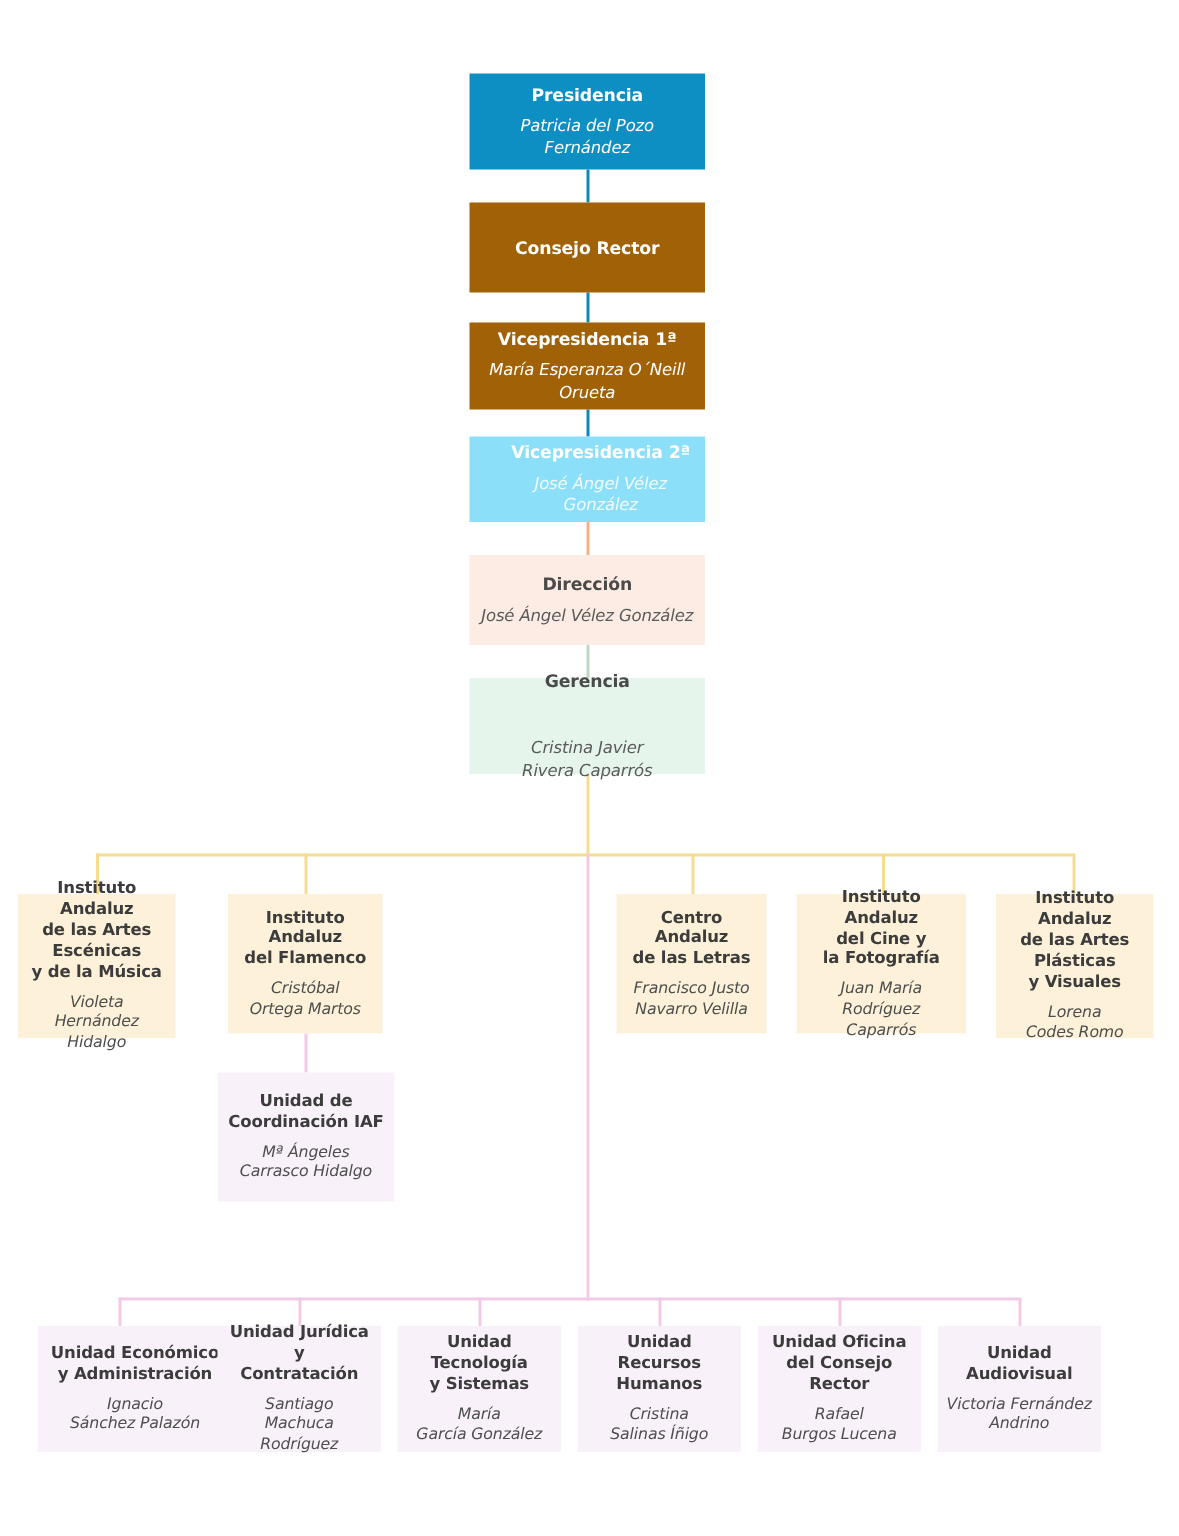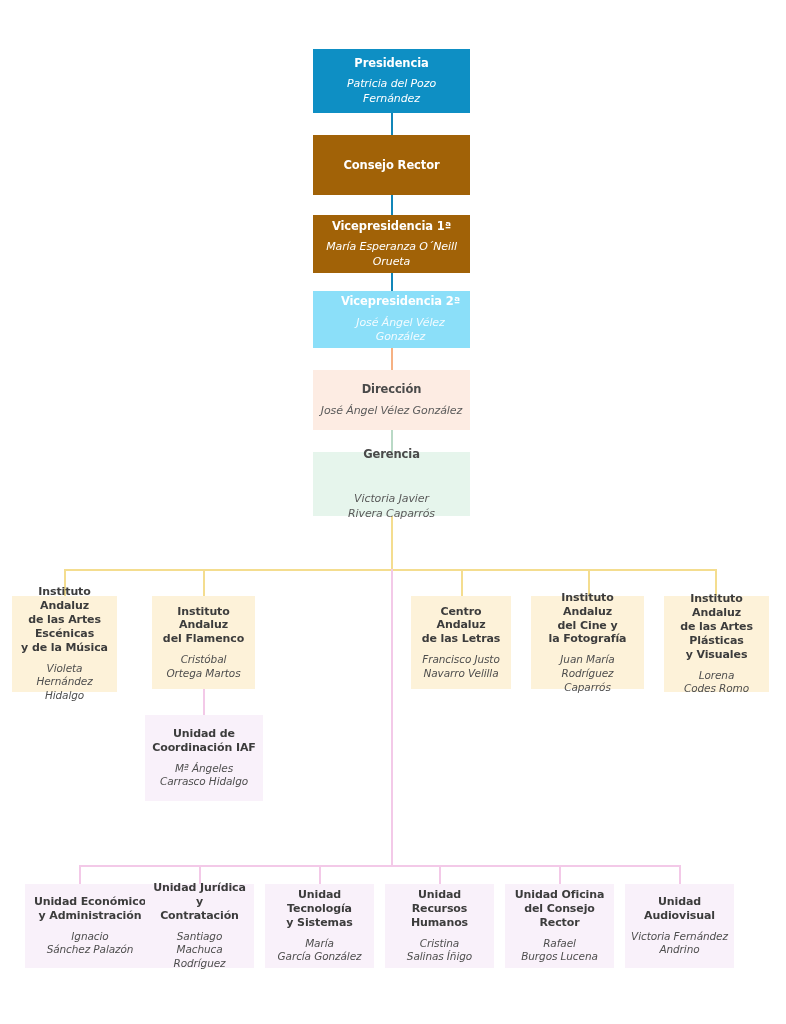--- a/index.html
+++ b/index.html
@@ -143,21 +143,21 @@
   </div>
 
   <div class="node peach" style="left:313px; top:370px; width:157px; height:60px;">
     <div class="title">Dirección</div>
     <div class="person">José Ángel Vélez González</div>
   </div>
 
   <div class="node mint" style="left:313px; top:452px; width:157px; height:64px;">
     <div class="title">Gerencia</div>
     <div class="person">
-      <span>Victoria Javier</span><br>
+      <span>Cristina Javier</span><br>
       <span>Rivera Caparrós</span>
     </div>
   </div>
 
   <div class="node cream" style="left:12px; top:596px; width:105px; height:96px;">
     <div class="title">
       <span>Instituto Andaluz</span><br>
       <span>de las Artes</span><br>
       <span>Escénicas</span><br>
       <span>y de la Música</span>

